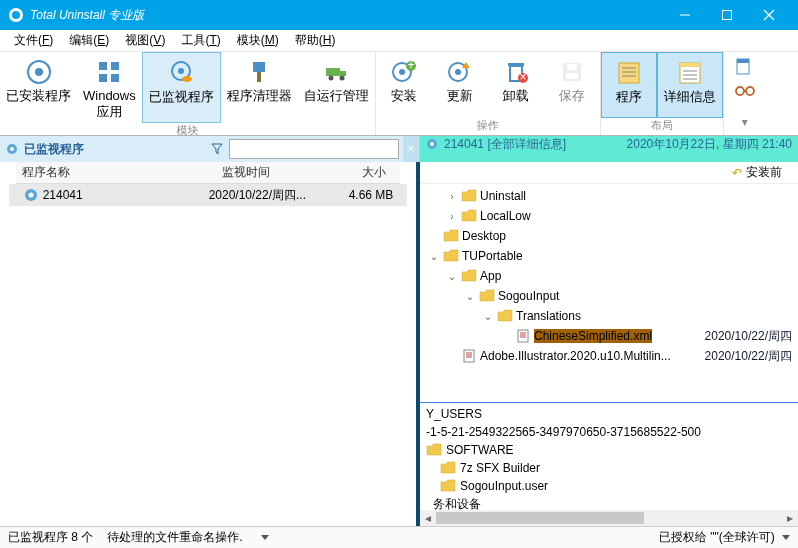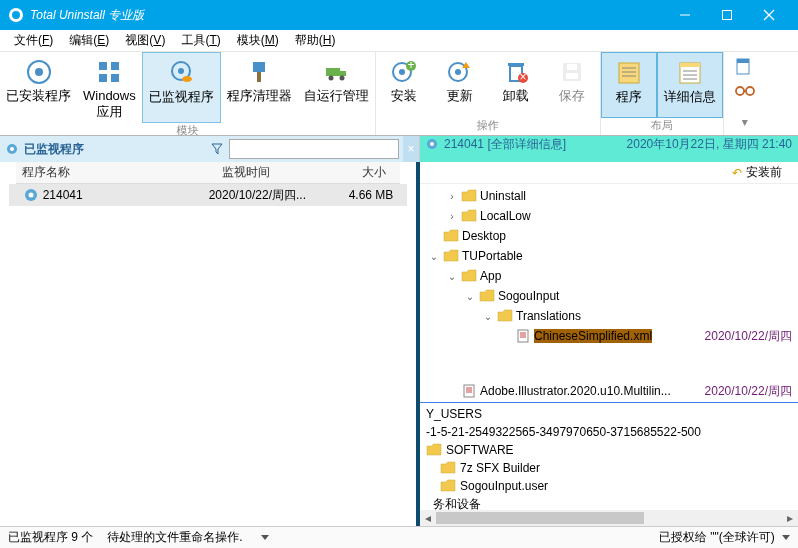--- a/index.html
+++ b/index.html
@@ -50,21 +50,21 @@
 .listrow .c2 { width: 140px; }
 .listrow .c3 { flex: 1; text-align: right; padding-right: 14px; }
 
 .rightpane { flex: 1; display: flex; flex-direction: column; overflow: hidden; }
 .treetop { height: 22px; display: flex; align-items: center; justify-content: flex-end; padding-right: 16px; border-bottom: 1px solid #eee; }
 .treetop .ticon { color: #d4a000; margin-right: 4px; }
 .tree { flex: 1; overflow: auto; padding: 2px 0; position: relative; }
 .tnode { display: flex; align-items: center; height: 20px; white-space: nowrap; }
 .tnode .tog { width: 12px; text-align: center; color: #666; user-select: none; font-size: 10px; }
 .tnode .fi { width: 16px; height: 14px; margin: 0 3px; }
-.tnode .date { margin-left: auto; padding-right: 6px; color: #701a75; }
+.tnode .date { margin-left: auto; padding-right: 6px; color: #0f172a; }
 .tnode.sel .name { background: #a16207; }
 
 .botlist { border-top: 1px solid #3b82f6; padding: 2px 4px; height: 124px; overflow: hidden; position: relative; }
 .bline { height: 18px; display: flex; align-items: center; }
 .bline .fi { width: 16px; height: 14px; margin-right: 4px; }
 .hscroll { position: absolute; bottom: 0; left: 0; right: 0; height: 16px; background: #f0f0f0; display: flex; align-items: center; }
 .hscroll .ar { width: 16px; text-align: center; color: #666; }
 .hscroll .track { flex: 1; height: 12px; background: #f0f0f0; position: relative; }
 .hscroll .thumb { position: absolute; height: 12px; background: #c8c8c8; width: 60%; left: 0; }
 
@@ -355,21 +355,21 @@
           <span class="tog"></span>
           <svg class="fi" viewBox="0 0 16 14">
             <rect x="3" y="1" width="10" height="12" class="file-ico"></rect>
             <line x1="5" y1="4" x2="11" y2="4" stroke="#c44"></line>
             <line x1="5" y1="6" x2="11" y2="6" stroke="#c44"></line>
             <line x1="5" y1="8" x2="11" y2="8" stroke="#c44"></line>
           </svg>
           <span class="name">ChineseSimplified.xml</span>
           <span class="date">2020/10/22/周四</span>
         </div>
-        <div class="tnode" style="padding-left: 26px; margin-top: 35px;">
+        <div class="tnode" style="padding-left: 26px;">
           <span class="tog"></span>
           <svg class="fi" viewBox="0 0 16 14">
             <rect x="3" y="1" width="10" height="12" class="file-ico"></rect>
             <line x1="5" y1="4" x2="11" y2="4" stroke="#c44"></line>
             <line x1="5" y1="6" x2="11" y2="6" stroke="#c44"></line>
             <line x1="5" y1="8" x2="11" y2="8" stroke="#c44"></line>
           </svg>
           <span class="name">Adobe.Illustrator.2020.u10.Multilin...</span>
           <span class="date">2020/10/22/周四</span>
         </div>
@@ -407,20 +407,20 @@
           <div class="track">
             <div class="thumb"></div>
           </div>
           <div class="ar">▸</div>
       </div>
     </div>
   </div>
 </div>
 
 <div class="statusbar">
-  <span class="sc">已监视程序 9 个</span>
+  <span class="sc">已监视程序 8 个</span>
   <span class="sc">待处理的文件重命名操作.</span>
   <span class="arrow-down"></span>
   <span class="sr">
     <span>已授权给 ""(全球许可)</span>
     <span class="arrow-down"></span>
   </span>
 </div>
 
 </body></html>

